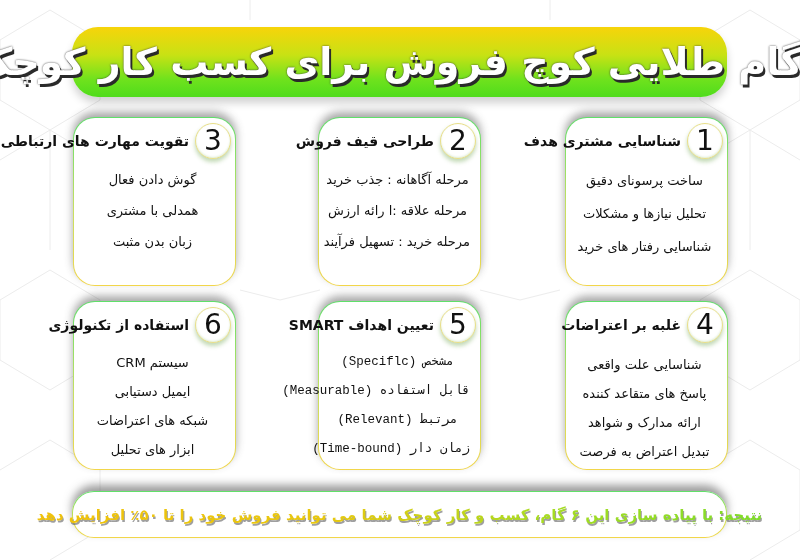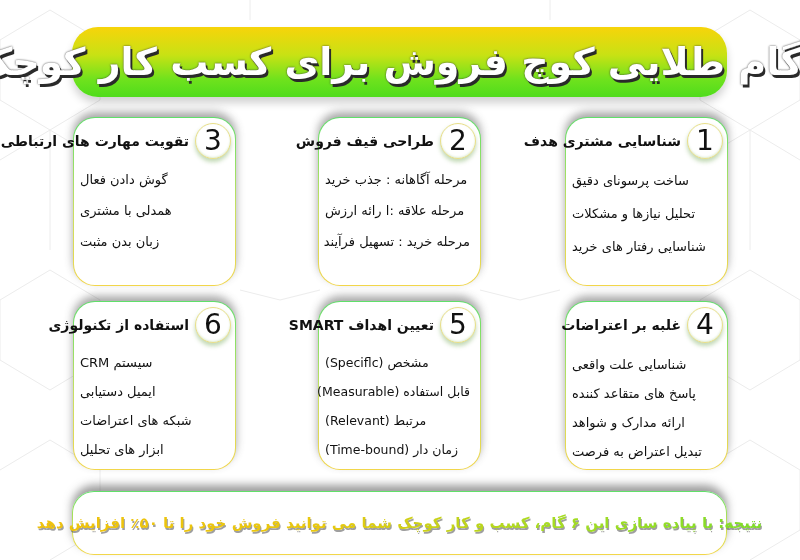--- a/index.html
+++ b/index.html
@@ -65,38 +65,38 @@
       font-size: 14px; font-weight: bold; color: #111;
       white-space: nowrap;
     }
     .card-items {
       position: absolute; top: 46px; right: 10px; left: 6px;
       list-style: none;
     }
     .card-items li {
       font-size: 13px; color: #111;
       white-space: nowrap;
-      text-align: left;
+      text-align: center;
     }
     .c1 { left: 565px; top: 117px; height: 169px; }
     .c2 { left: 318px; top: 117px; height: 169px; }
     .c3 { left: 73px;  top: 117px; height: 169px; }
     .c4 { left: 565px; top: 301px; height: 169px; }
     .c5 { left: 318px; top: 301px; height: 169px; }
     .c6 { left: 73px;  top: 301px; height: 169px; }
 
     .c1 .card-items li, .c2 .card-items li, .c3 .card-items li { height: 31px; line-height: 31px; }
     .c1 .card-items li { height: 33px; line-height: 33px; }
     .c4 .card-items li, .c5 .card-items li, .c6 .card-items li { height: 29px; line-height: 29px; }
     .c4 .card-items { top: 48px; }
-    .c5 .card-items li { font-size: 12.5px; }
+    .c5 .card-items li { font-size: 12.5px; font-family: Liberation Mono, monospace; }
 
     .footer-banner {
       position: absolute;
-      left: 72px; top: 491px; width: 655px; height: 64px;
+      left: 72px; top: 491px; width: 655px; height: 47px;
       border-radius: 22px;
       border: 1.5px solid transparent;
       background-image: linear-gradient(#fff, #fff), linear-gradient(180deg, #5fe06a 0%, #d0e050 60%, #f2d64a 100%);
       background-origin: border-box;
       background-clip: padding-box, border-box;
       box-shadow: 0 -6px 8px rgba(60,60,60,0.5);
       display: flex; align-items: center; justify-content: center;
       z-index: 2;
     }
     .footer-text {

